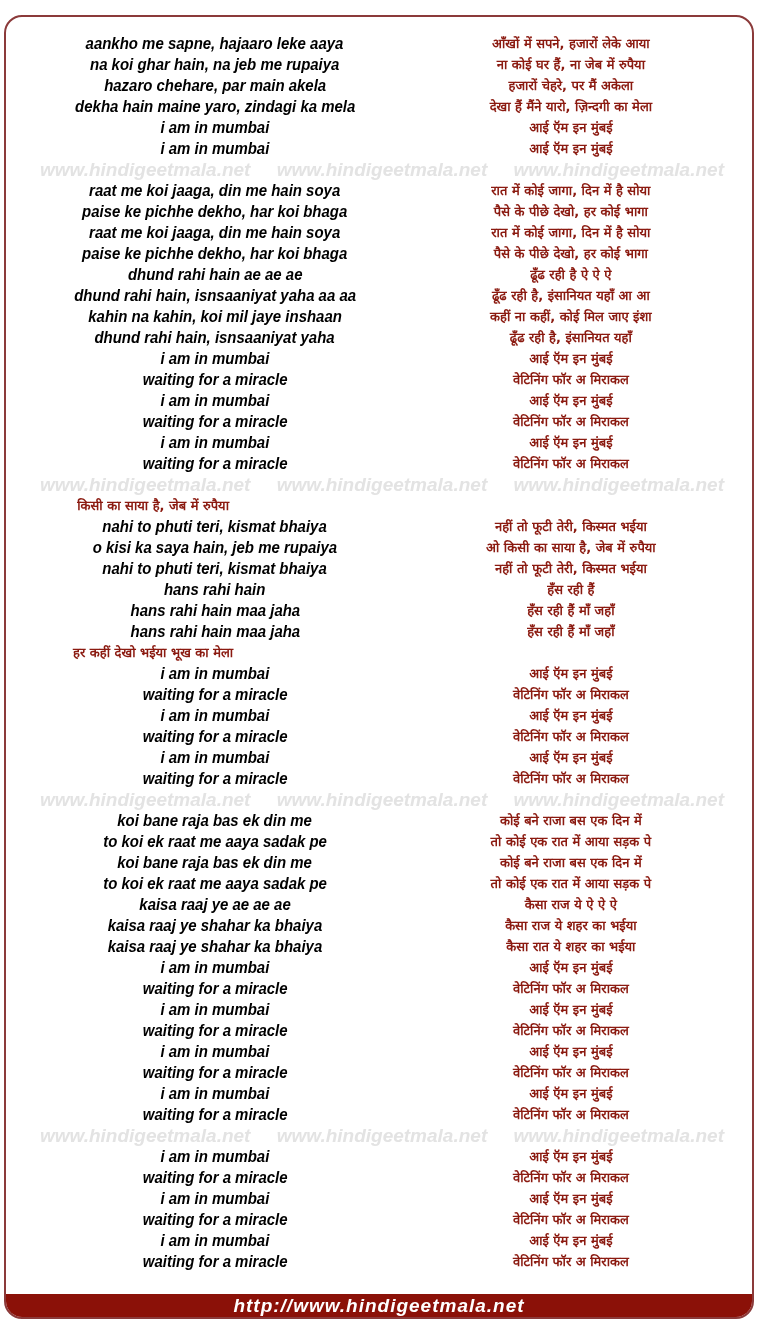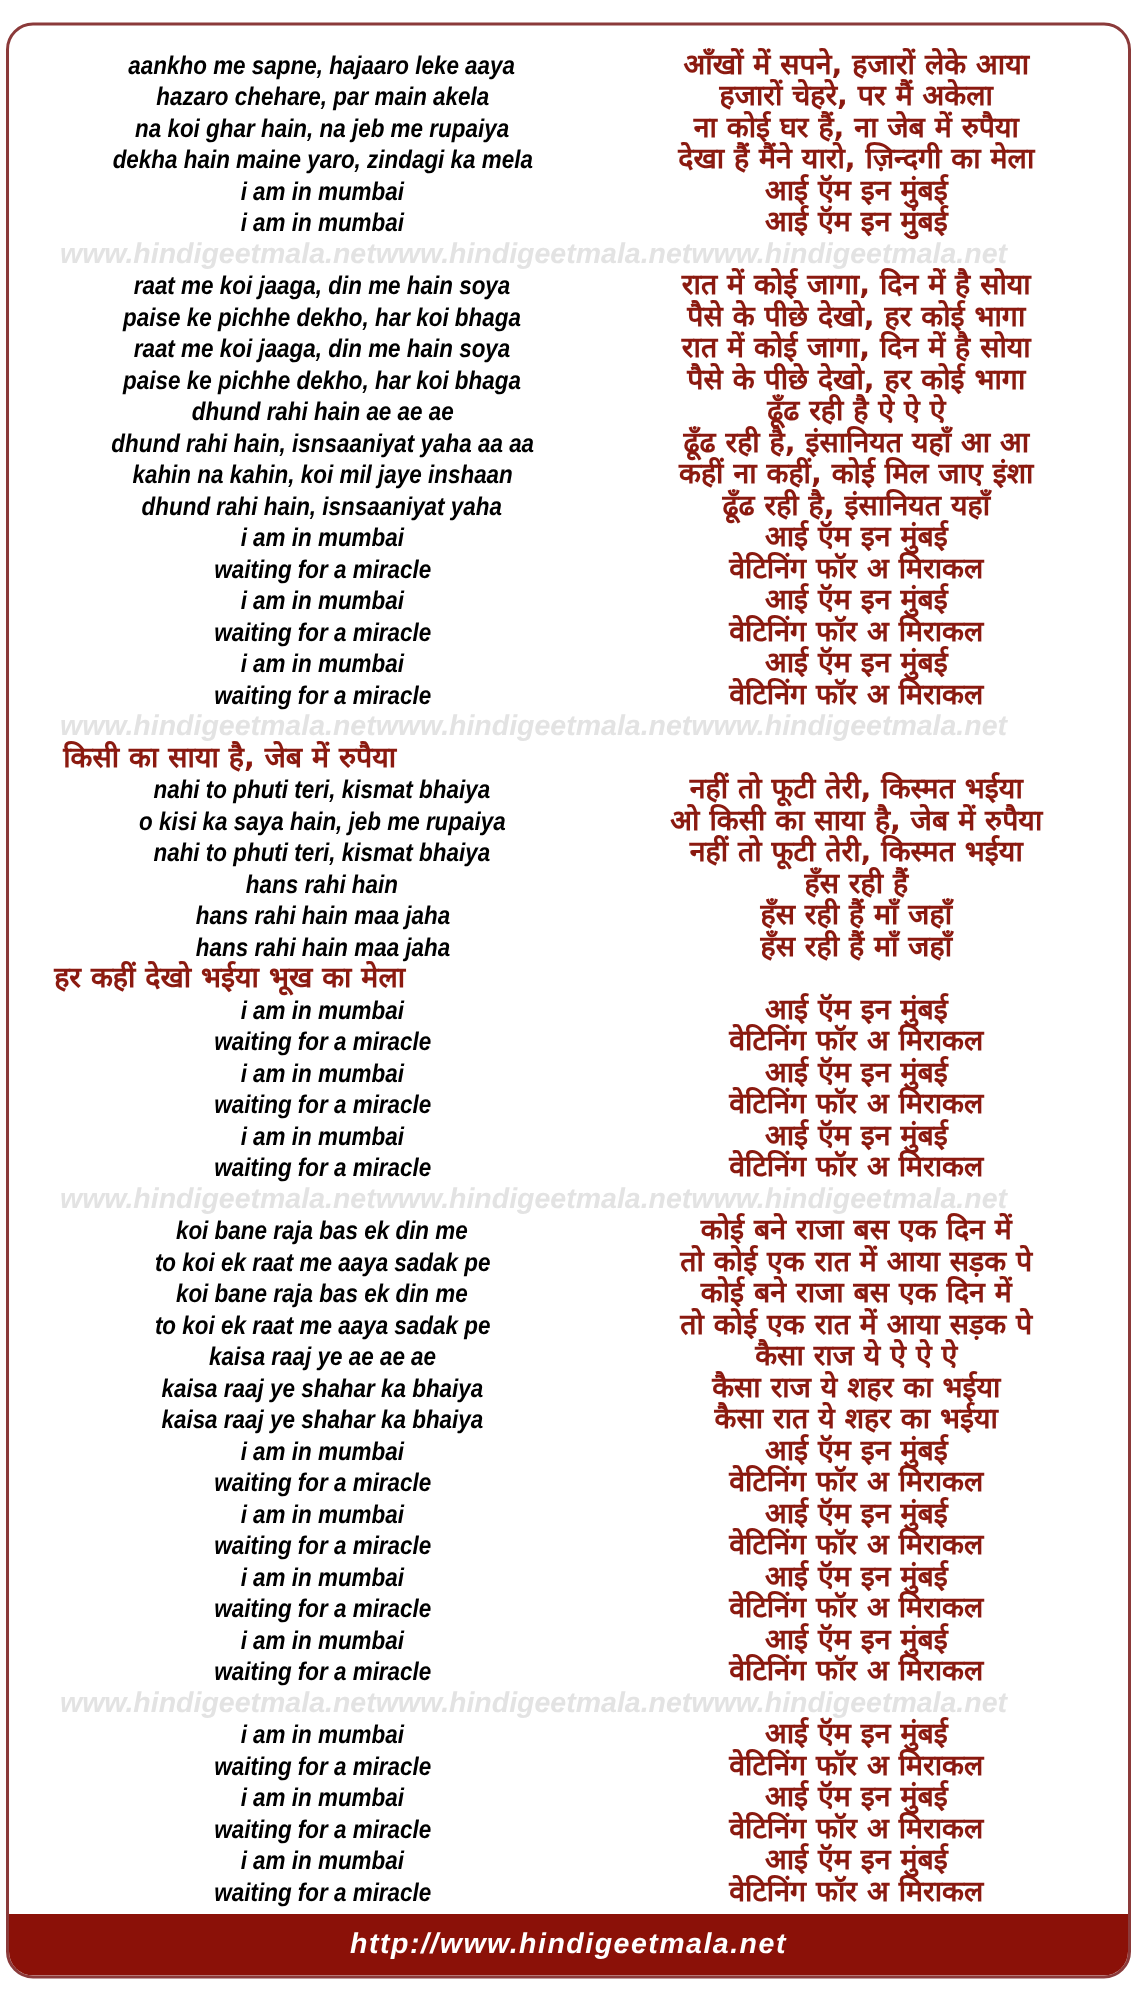--- a/index.html
+++ b/index.html
@@ -47,42 +47,42 @@
   .col-en span{
     display:inline-block;
     transform:scaleX(0.88);
     transform-origin:50% 50%;
   }
   .col-hi{
     width:44%;
     padding-right:34px;
     text-align:center;
     font-weight:700;
-    font-size:19px;
+    font-size:13px;
     color:var(--dev-color);
     font-family:"DejaVu Sans", sans-serif;
     white-space:nowrap;
   }
   .watermark-row{
     height:21px;
     line-height:21px;
     display:flex;
-    justify-content:flex-start;
+    justify-content:space-between;
     padding:0 28px 0 34px;
     font-weight:700;
     font-style:italic;
     font-size:19px;
     color:var(--wm-color);
     white-space:nowrap;
     overflow:hidden;
   }
   .footer-bar{
     position:absolute;
     left:0; right:0; bottom:0;
-    height:41px;
+    height:23px;
     background:var(--bar-color);
     display:flex;
     align-items:center;
     justify-content:center;
   }
   .footer-bar span{
     color:#ffffff;
     font-weight:700;
     font-style:italic;
     font-size:19px;
@@ -93,26 +93,26 @@
 </head>
 <body>
 
 <div class="page-frame">
   <div class="lyrics-container">
       <div class="line-row">
         <div class="col-en"><span>aankho me sapne, hajaaro leke aaya</span></div>
         <div class="col-hi">आँखों में सपने, हजारों लेके आया</div>
       </div>
       <div class="line-row">
+        <div class="col-en"><span>na koi ghar hain, na jeb me rupaiya</span></div>
+        <div class="col-hi">ना कोई घर हैं, ना जेब में रुपैया</div>
+      </div>
+      <div class="line-row">
         <div class="col-en"><span>hazaro chehare, par main akela</span></div>
         <div class="col-hi">हजारों चेहरे, पर मैं अकेला</div>
-      </div>
-      <div class="line-row">
-        <div class="col-en"><span>na koi ghar hain, na jeb me rupaiya</span></div>
-        <div class="col-hi">ना कोई घर हैं, ना जेब में रुपैया</div>
       </div>
       <div class="line-row">
         <div class="col-en"><span>dekha hain maine yaro, zindagi ka mela</span></div>
         <div class="col-hi">देखा हैं मैंने यारो, ज़िन्दगी का मेला</div>
       </div>
       <div class="line-row">
         <div class="col-en"><span>i am in mumbai</span></div>
         <div class="col-hi">आई ऍम इन मुंबई</div>
       </div>
       <div class="line-row">

